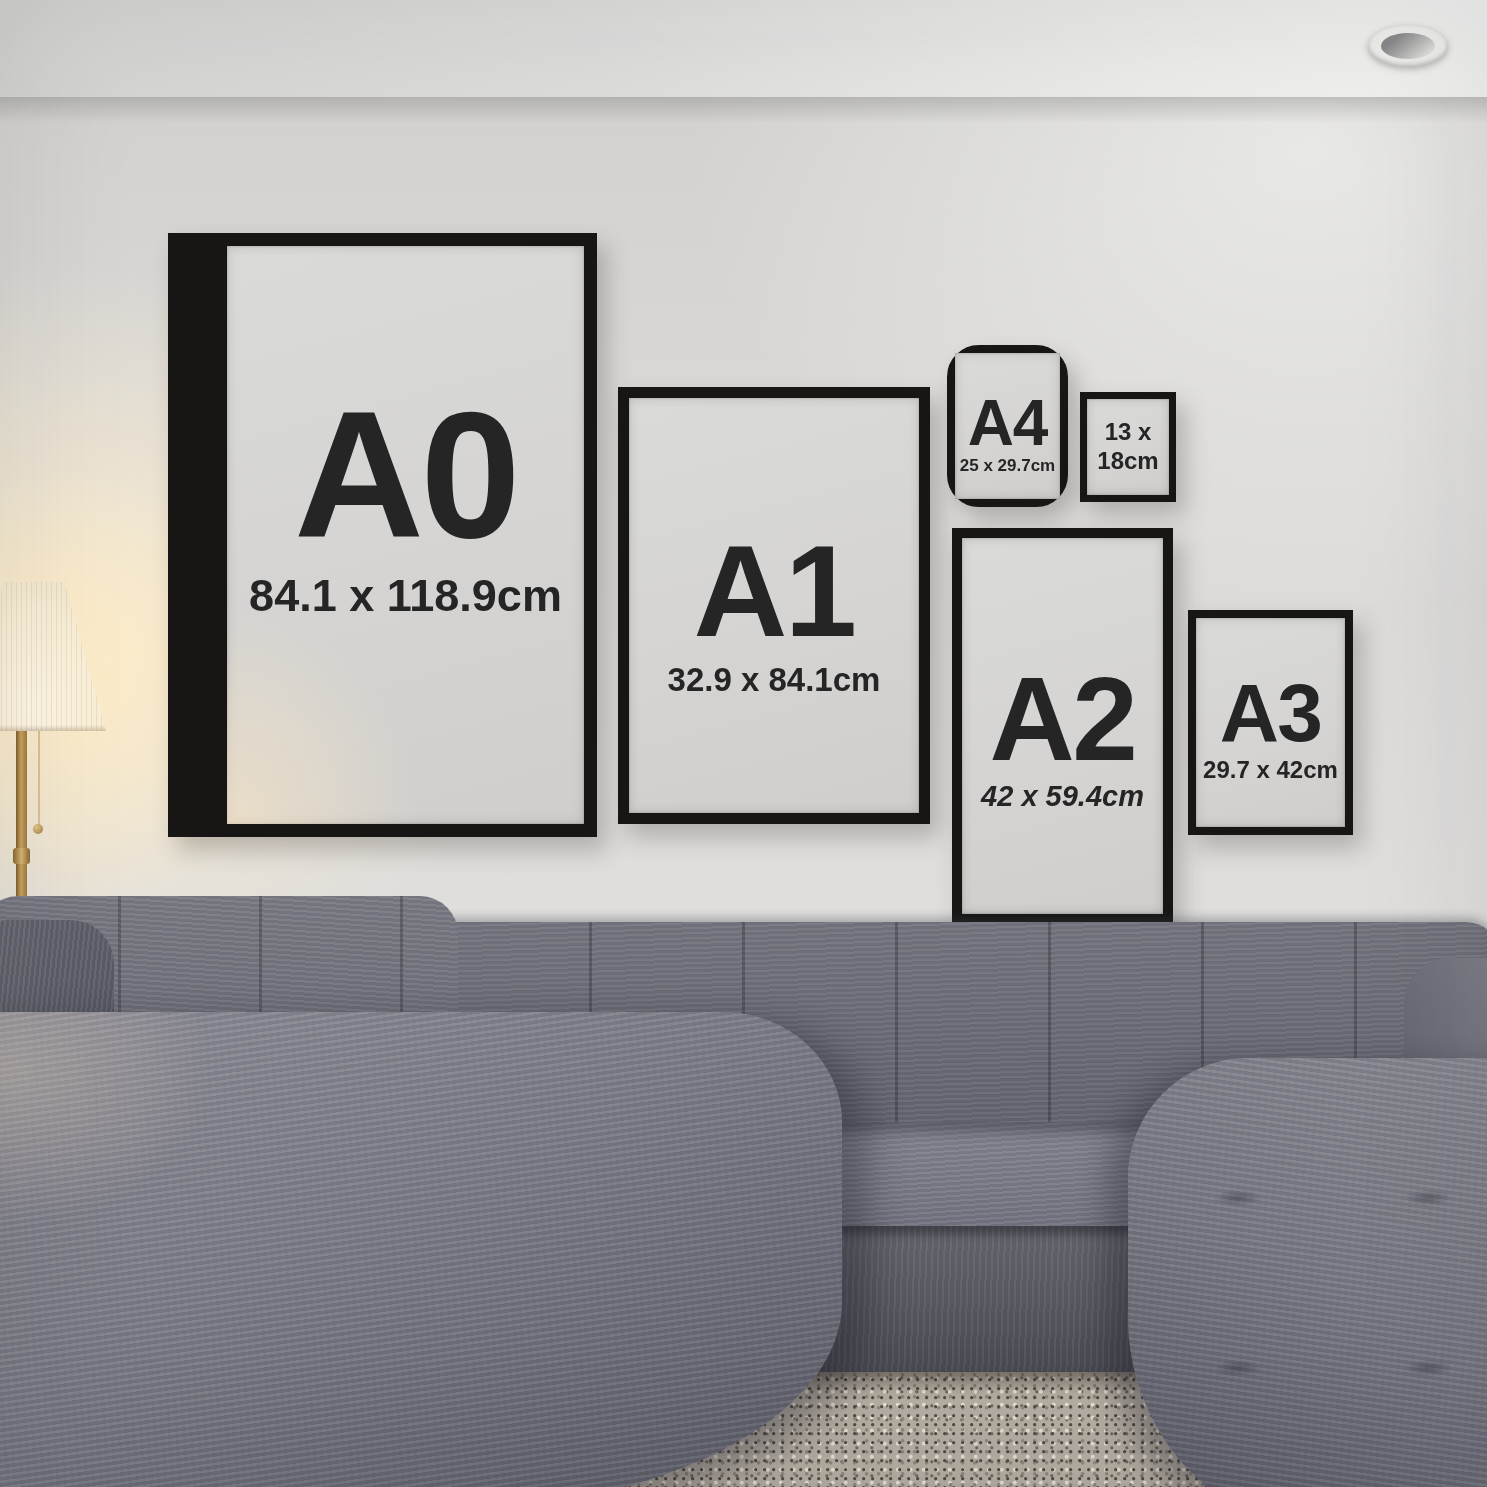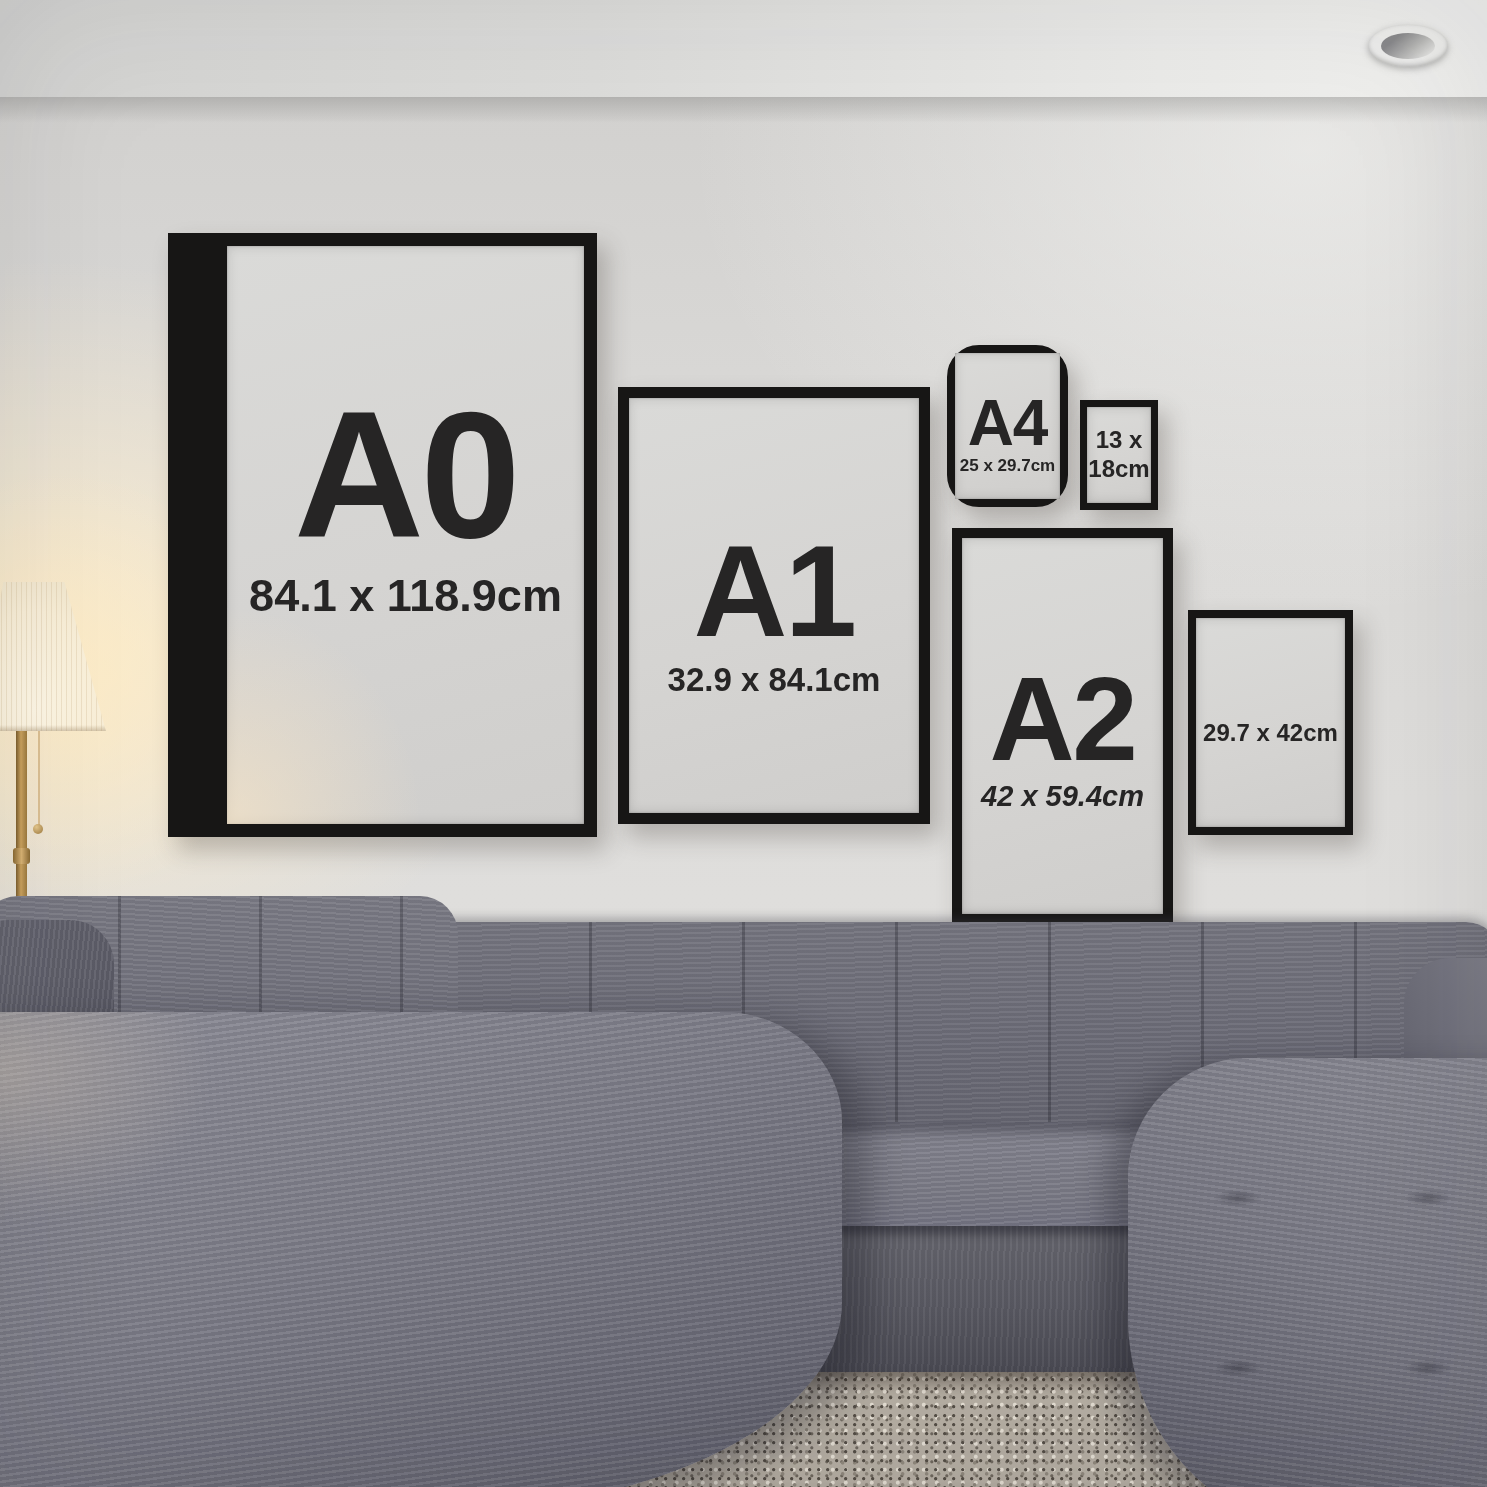--- a/index.html
+++ b/index.html
@@ -93,21 +93,21 @@
     background:radial-gradient(120% 120% at 0% 100%,rgba(252,231,196,.6),rgba(252,231,196,0) 70%);
   }
   .frame-a1{left:618px;top:387px;width:312px;height:437px;border-width:11px;}
   .frame-a1 .poster-text{top:10px;}
   .frame-a1 .poster-label{font-size:130px;}
   .frame-a1 .poster-dims{font-size:33px;margin-top:9px;}
   .frame-a4{left:947px;top:345px;width:121px;height:162px;border-width:8px;border-radius:32px;}
   .frame-a4 .poster-text{top:9px;}
   .frame-a4 .poster-label{font-size:64px;}
   .frame-a4 .poster-dims{font-size:17px;margin-top:4px;}
-  .frame-s1318{left:1080px;top:400px;width:78px;height:110px;border-width:7px;}
+  .frame-s1318{left:1080px;top:392px;width:96px;height:110px;border-width:7px;}
   .frame-s1318 .small-line{font-weight:bold;font-size:24px;line-height:1.2;}
   .frame-a2{left:952px;top:528px;width:221px;height:396px;border-width:10px;}
   .frame-a2 .poster-text{top:13px;}
   .frame-a2 .poster-label{font-size:118px;}
   .frame-a2 .poster-dims{font-size:29px;margin-top:7px;font-style:italic;}
   .frame-a3{left:1188px;top:610px;width:165px;height:225px;border-width:8px;}
   .frame-a3 .poster-text{top:7px;}
   .frame-a3 .poster-label{font-size:82px;}
   .frame-a3 .poster-dims{font-size:24px;margin-top:6px;}
   
@@ -265,20 +265,21 @@
       <div class="poster-text">
         <div class="poster-label">A2</div>
         <div class="poster-dims">42 x 59.4cm</div>
       </div>
     </div>
   </div>
 
   <div class="frame frame-a3">
     <div class="poster">
       <div class="poster-text">
+        <div class="poster-label">A3</div>
         <div class="poster-dims">29.7 x 42cm</div>
       </div>
     </div>
   </div>
 
   <div class="floor-strip"></div>
   <div class="rug"></div>
 
   <div class="sofa">
     <div class="sofa-back-main"></div>

